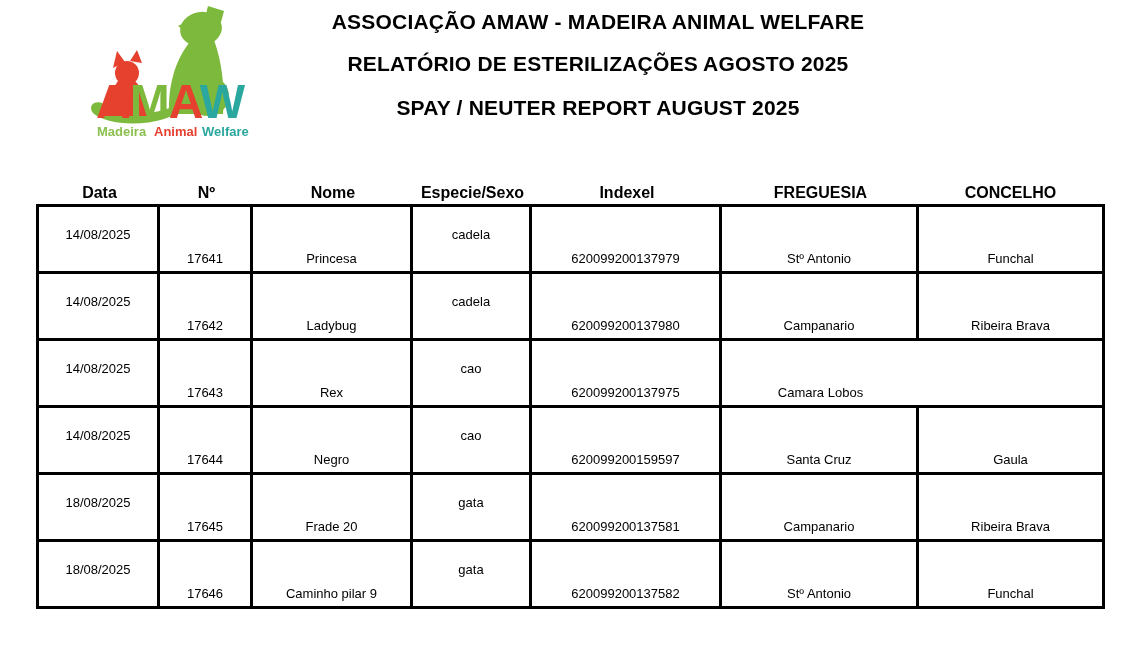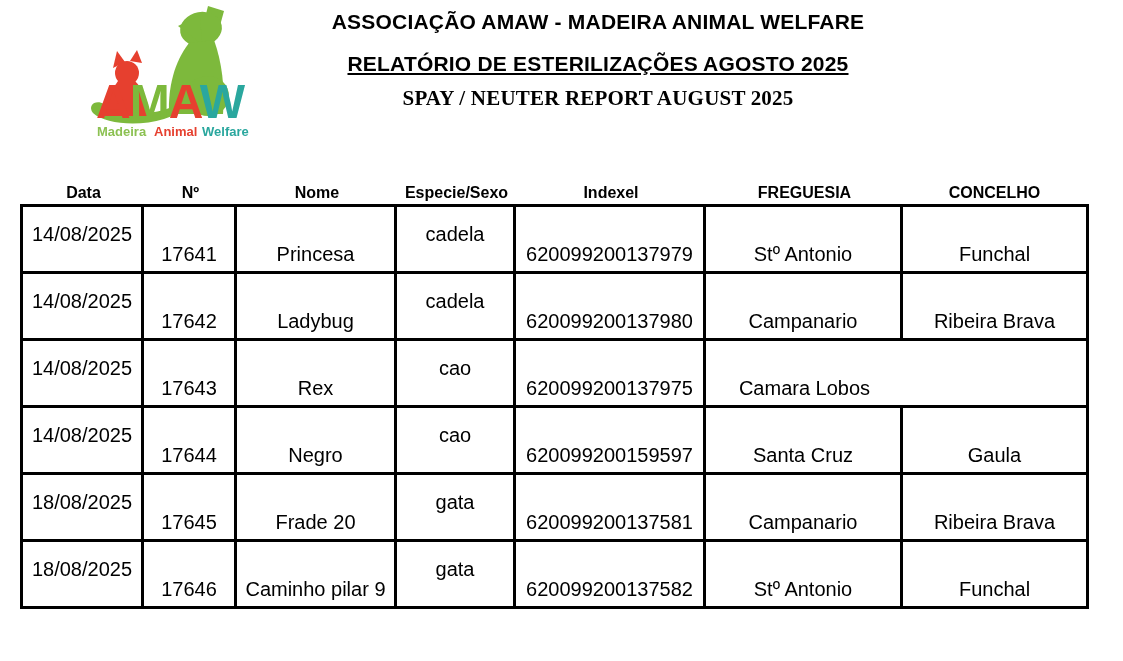--- a/index.html
+++ b/index.html
@@ -37,27 +37,27 @@
     position: absolute;
     left: 268px;
     width: 660px;
     text-align: center;
     font-weight: bold;
     font-size: 21px;
     letter-spacing: 0.2px;
     white-space: nowrap;
   }
   .t1 { top: 10px; }
-  .t2 { top: 52px; text-decoration: underline; }
-  .t3 { top: 86px; font-family: Liberation Serif, serif; }
+  .t2 { top: 52px; }
+  .t3 { top: 96px; }
 
   
   .table-wrap {
     position: absolute;
-    left: 20px;
+    left: 36px;
     top: 184px;
     width: 1069px;
   }
   .thead {
     display: grid;
     grid-template-columns: 121px 93px 160px 119px 190px 197px 183px;
     padding: 0 3px;
     height: 19px;
   }
   .th {
@@ -77,21 +77,21 @@
     display: grid;
     grid-template-columns: 121px 93px 160px 119px 190px 197px 183px;
     height: 67px;
     border-bottom: 3px solid #000;
   }
   .tr:last-child { border-bottom: none; height: 64px; }
   .td {
     border-right: 3px solid #000;
     display: flex;
     justify-content: center;
-    font-size: 20px;
+    font-size: 13px;
     white-space: nowrap;
     overflow: hidden;
   }
   .td:last-child { border-right: none; }
   .v-mid { align-items: center; padding-bottom: 9px; }
   .v-bottom { align-items: flex-end; padding-bottom: 5px; }
 </style>
 </head>
 <body>
 

